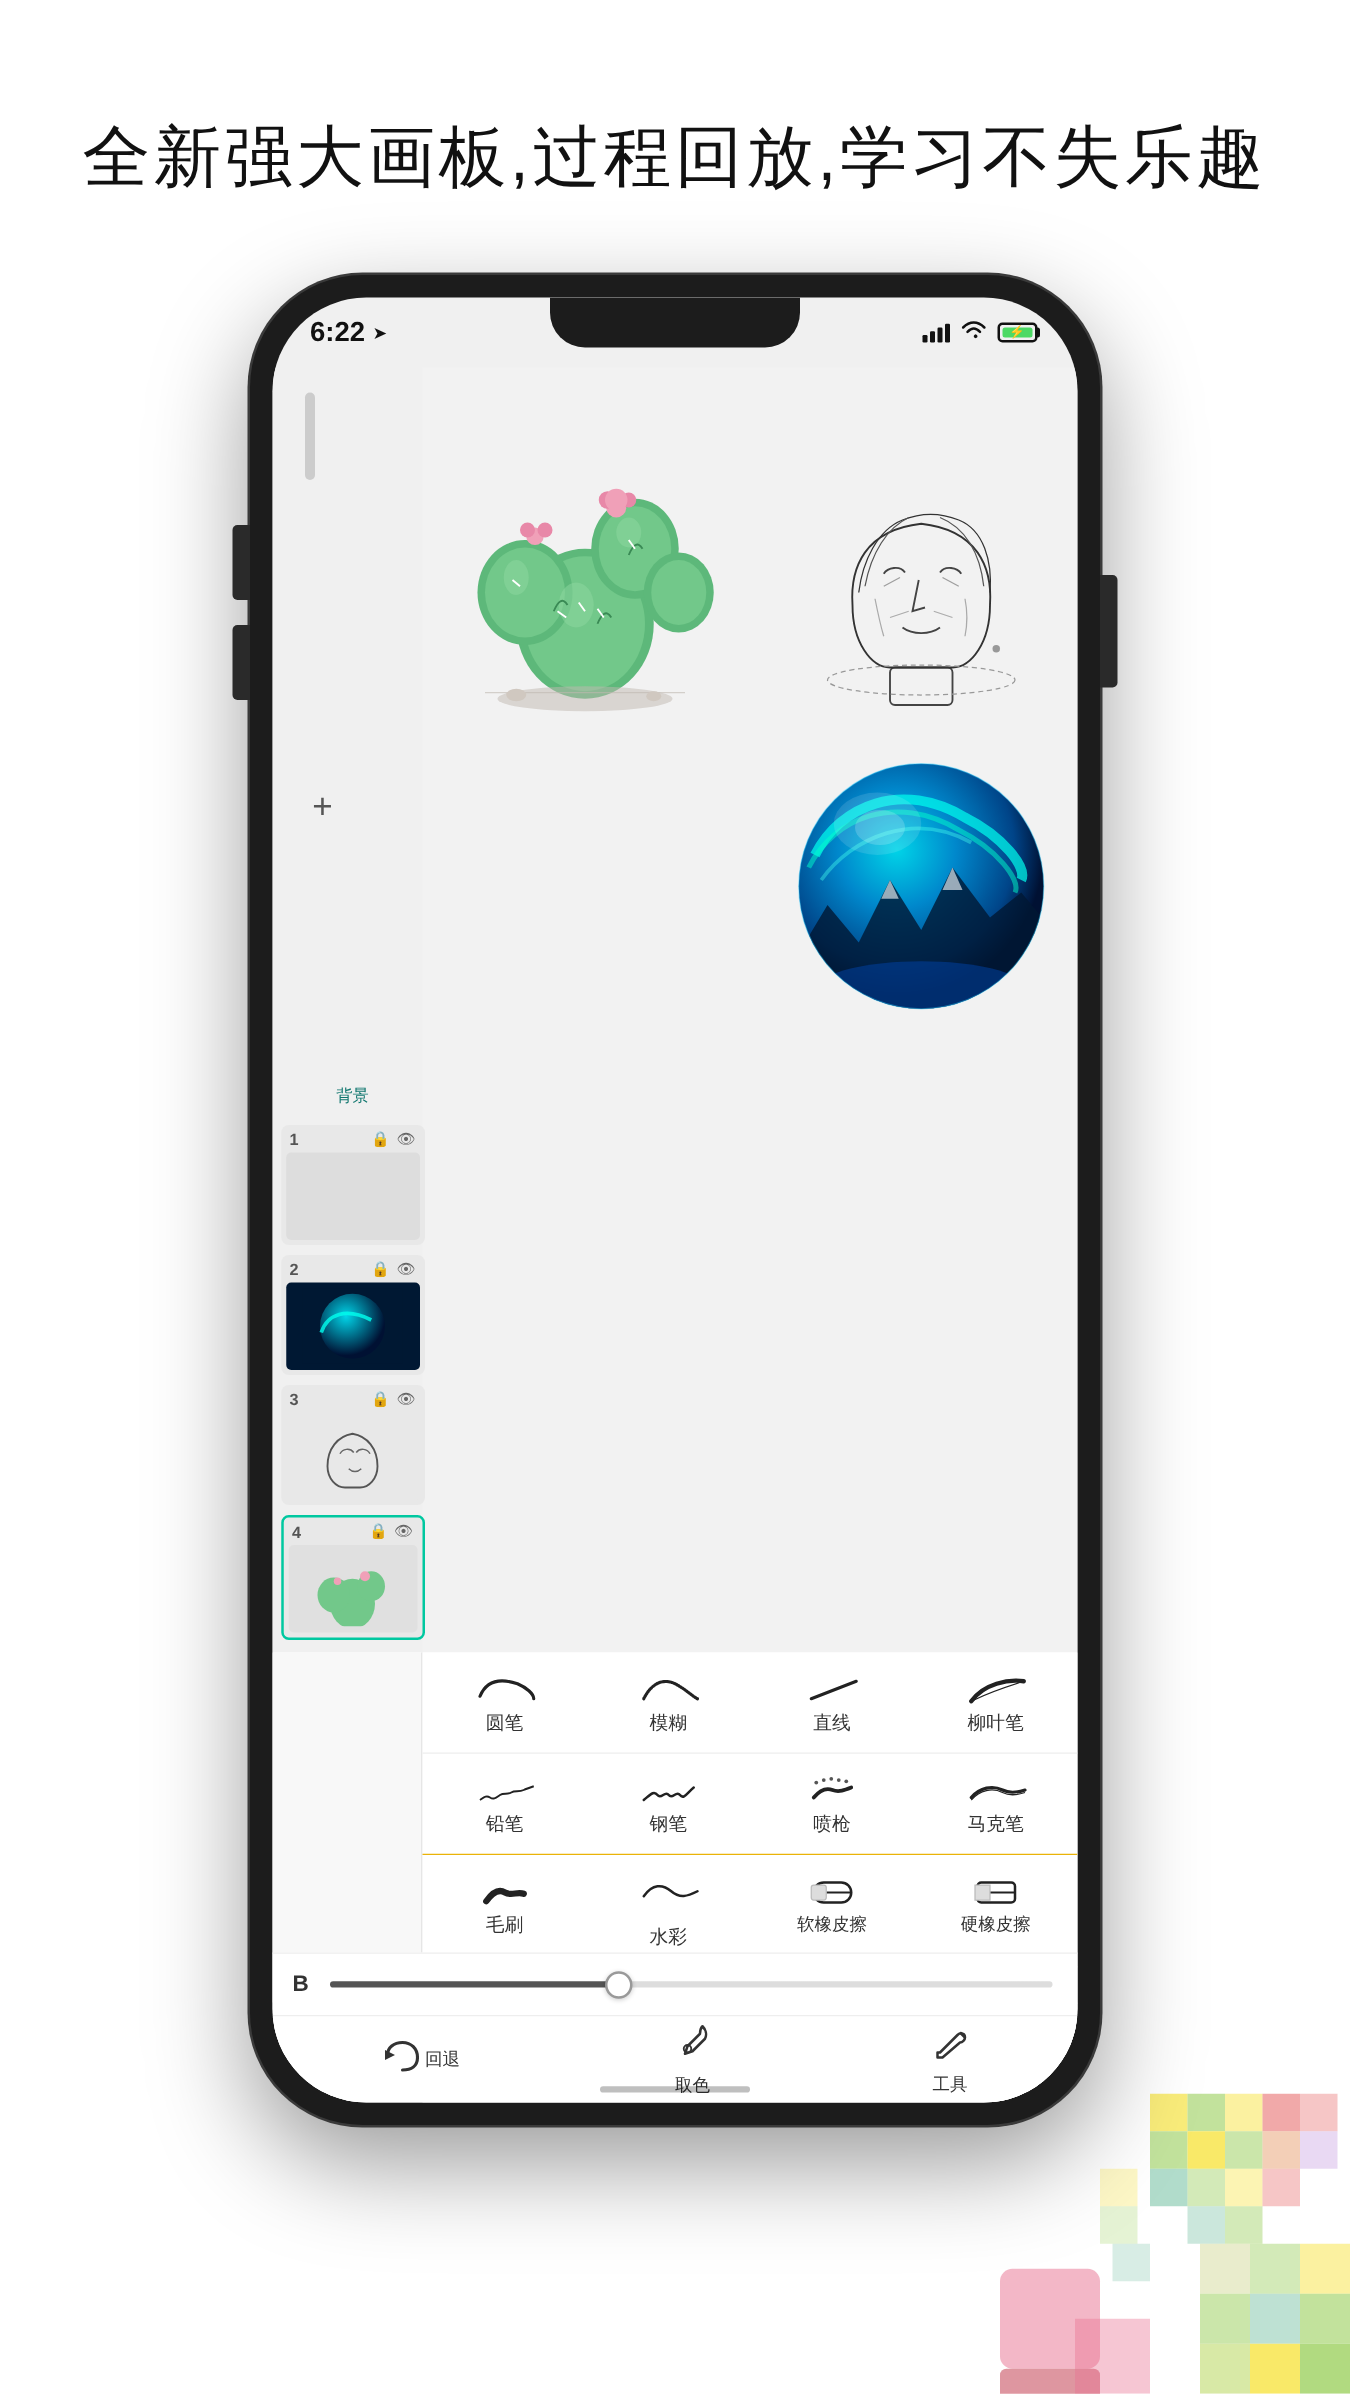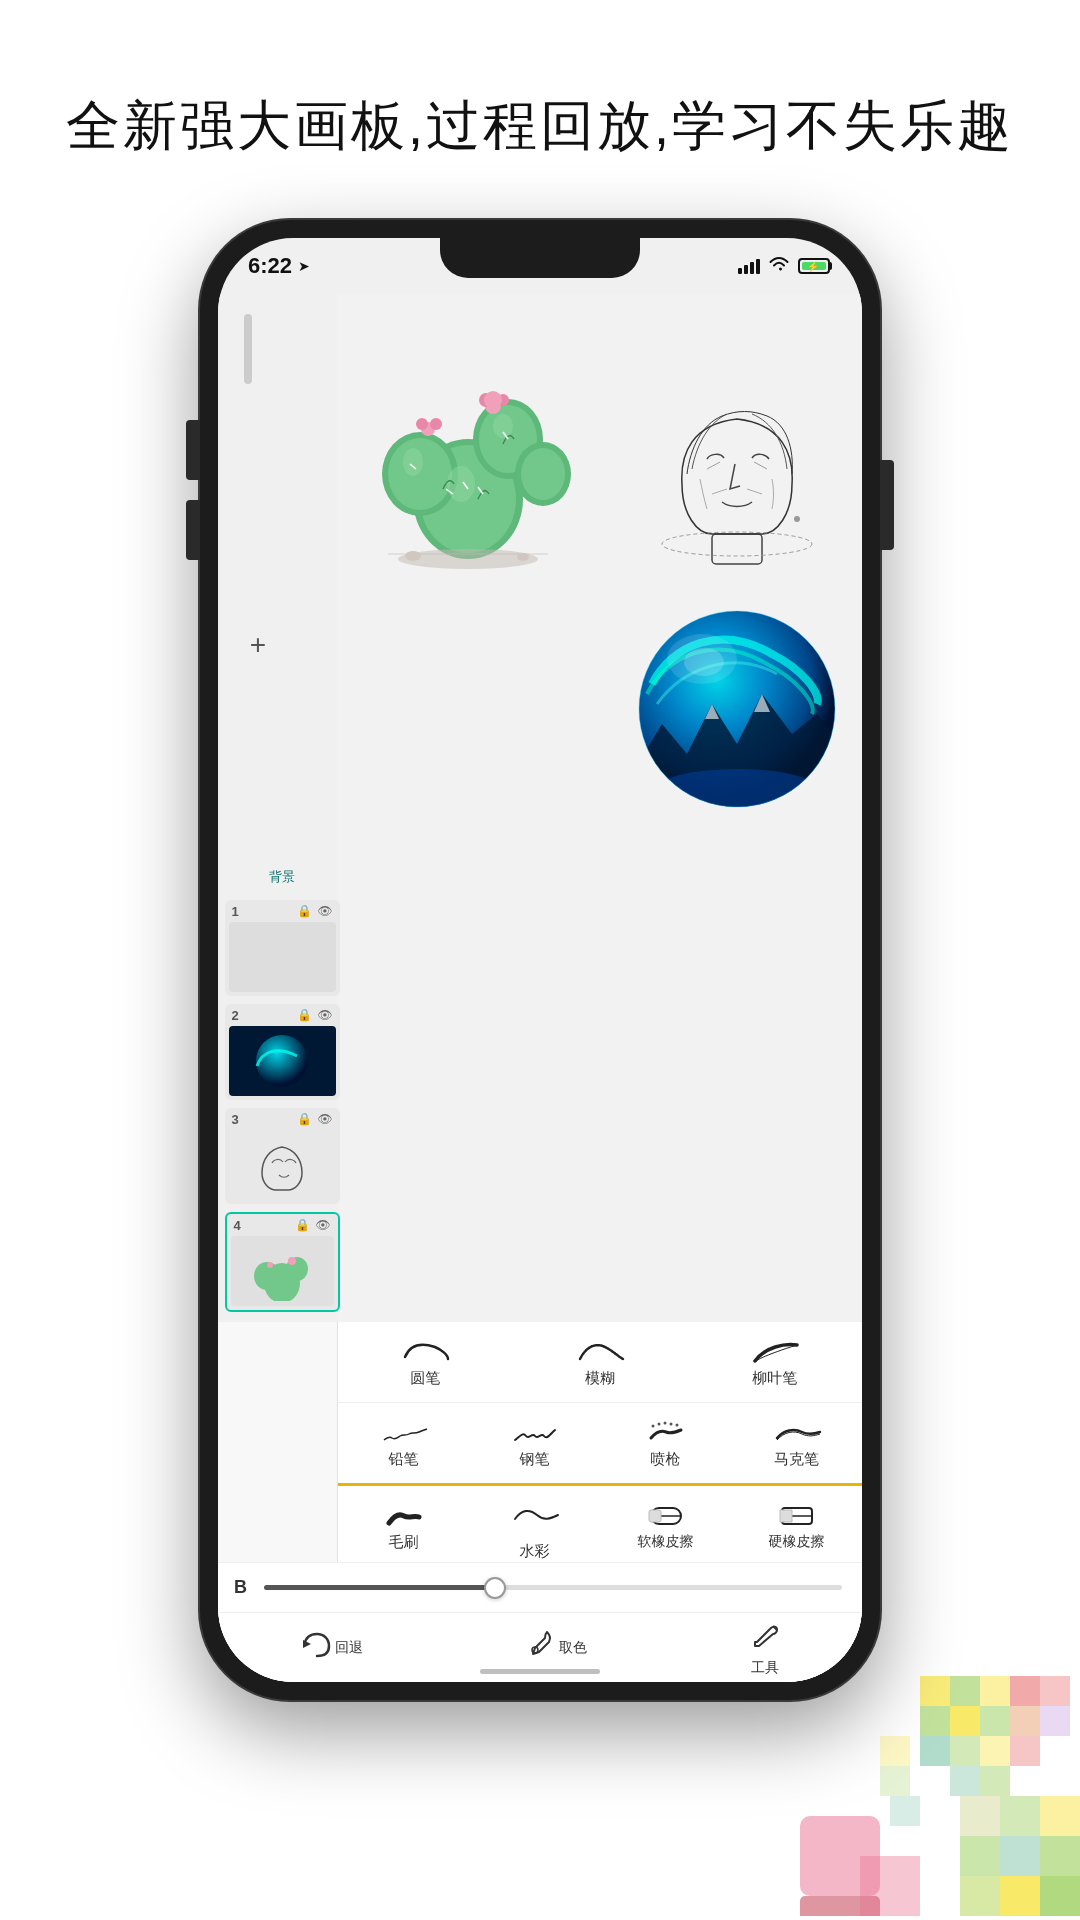--- a/index.html
+++ b/index.html
@@ -323,29 +323,37 @@
             <div style="height:30px;display:flex;align-items:center;justify-content:center;">
               <svg width="50" height="28" viewBox="0 0 50 28">
                   <path d="M5 22 C12 8 22 6 30 10 C38 14 44 20 48 22" stroke="#222" stroke-width="2.5" fill="none" stroke-linecap="round" stroke-dasharray="1,1"></path>
                 </svg>
             </div>
             <span style="font-size:15px;color:#333;margin-top:3px;">模糊</span>
           </div>
           <div style="flex:1;display:flex;flex-direction:column;align-items:center;padding:14px 0;cursor:pointer;">
             <div style="height:30px;display:flex;align-items:center;justify-content:center;">
               <svg width="50" height="28" viewBox="0 0 50 28">
+                  <line x1="8" y1="22" x2="44" y2="8" stroke="#222" stroke-width="2.5" stroke-linecap="round"></line>
+                </svg>
+            </div>
+            <span style="font-size:15px;color:#333;margin-top:3px;">直线</span>
+          </div>
+          <div style="flex:1;display:flex;flex-direction:column;align-items:center;padding:14px 0;cursor:pointer;">
+            <div style="height:30px;display:flex;align-items:center;justify-content:center;">
+              <svg width="50" height="28" viewBox="0 0 50 28">
                   <path d="M5 24 C15 10 35 6 47 8" stroke="#222" stroke-width="3.5" fill="none" stroke-linecap="round"></path>
                   <path d="M5 24 C10 22 15 18 47 8" stroke="#222" stroke-width="1" fill="none"></path>
                 </svg>
             </div>
             <span style="font-size:15px;color:#333;margin-top:3px;">柳叶笔</span>
           </div>
         </div>
 
-        <div style="display:flex;border-bottom:3px solid #eab308;">
+        <div style="display:flex;border-bottom:1px solid #eab308;">
           <div style="flex:1;display:flex;flex-direction:column;align-items:center;padding:14px 0;cursor:pointer;">
             <div style="height:30px;display:flex;align-items:center;justify-content:center;">
               <svg width="50" height="28" viewBox="0 0 50 28">
                   <path d="M5 22 C8 20 10 18 13 20 C16 22 18 20 21 18 C24 16 27 18 30 16 C33 14 36 16 40 14 C42 13 45 12 48 11" stroke="#222" stroke-width="1.5" fill="none"></path>
                 </svg>
             </div>
             <span style="font-size:15px;color:#333;margin-top:3px;">铅笔</span>
           </div>
           <div style="flex:1;display:flex;flex-direction:column;align-items:center;padding:14px 0;cursor:pointer;">
             <div style="height:30px;display:flex;align-items:center;justify-content:center;">
@@ -459,21 +467,21 @@
       <div style="position:absolute;bottom:0;left:0;right:0;height:70px;background:#fff;border-top:1px solid #eee;display:flex;align-items:center;justify-content:space-around;">
         <div style="display:flex;flex-direction:row;align-items:center;gap:2px;cursor:pointer;">
           <div style="font-size:28px;color:#333;">
             <svg width="34" height="28" viewBox="0 0 34 28">
                 <path d="M6 14 C6 8 11 4 18 4 C25 4 30 9 30 16 C30 23 25 26 18 26" stroke="#333" stroke-width="2.5" fill="none" stroke-linecap="round"></path>
                 <polygon points="4,10 4,18 12,14" fill="#333"></polygon>
               </svg>
           </div>
           <span style="font-size:14px;color:#333;">回退</span>
         </div>
-        <div style="display:flex;flex-direction:row;align-items:center;gap:2px;cursor:pointer;font-family:Liberation Mono, monospace;">
+        <div style="display:flex;flex-direction:column;align-items:flex-start;gap:2px;cursor:pointer;font-family:Liberation Mono, monospace;">
           <div style="font-size:28px;color:#333;">
             <svg width="32" height="32" viewBox="0 0 32 32">
                 <path d="M22 4 C24 6 26 10 24 14 L14 24 L8 26 L10 20 L20 10 C20 10 20 6 22 4Z" fill="none" stroke="#333" stroke-width="2" stroke-linejoin="round"></path>
                 <circle cx="10" cy="22" r="3" fill="none" stroke="#333" stroke-width="1.5"></circle>
               </svg>
           </div>
           <span style="font-size:14px;color:#333;">取色</span>
         </div>
         <div style="display:flex;flex-direction:column;align-items:center;gap:2px;cursor:pointer;">
           <div style="font-size:28px;color:#333;">

